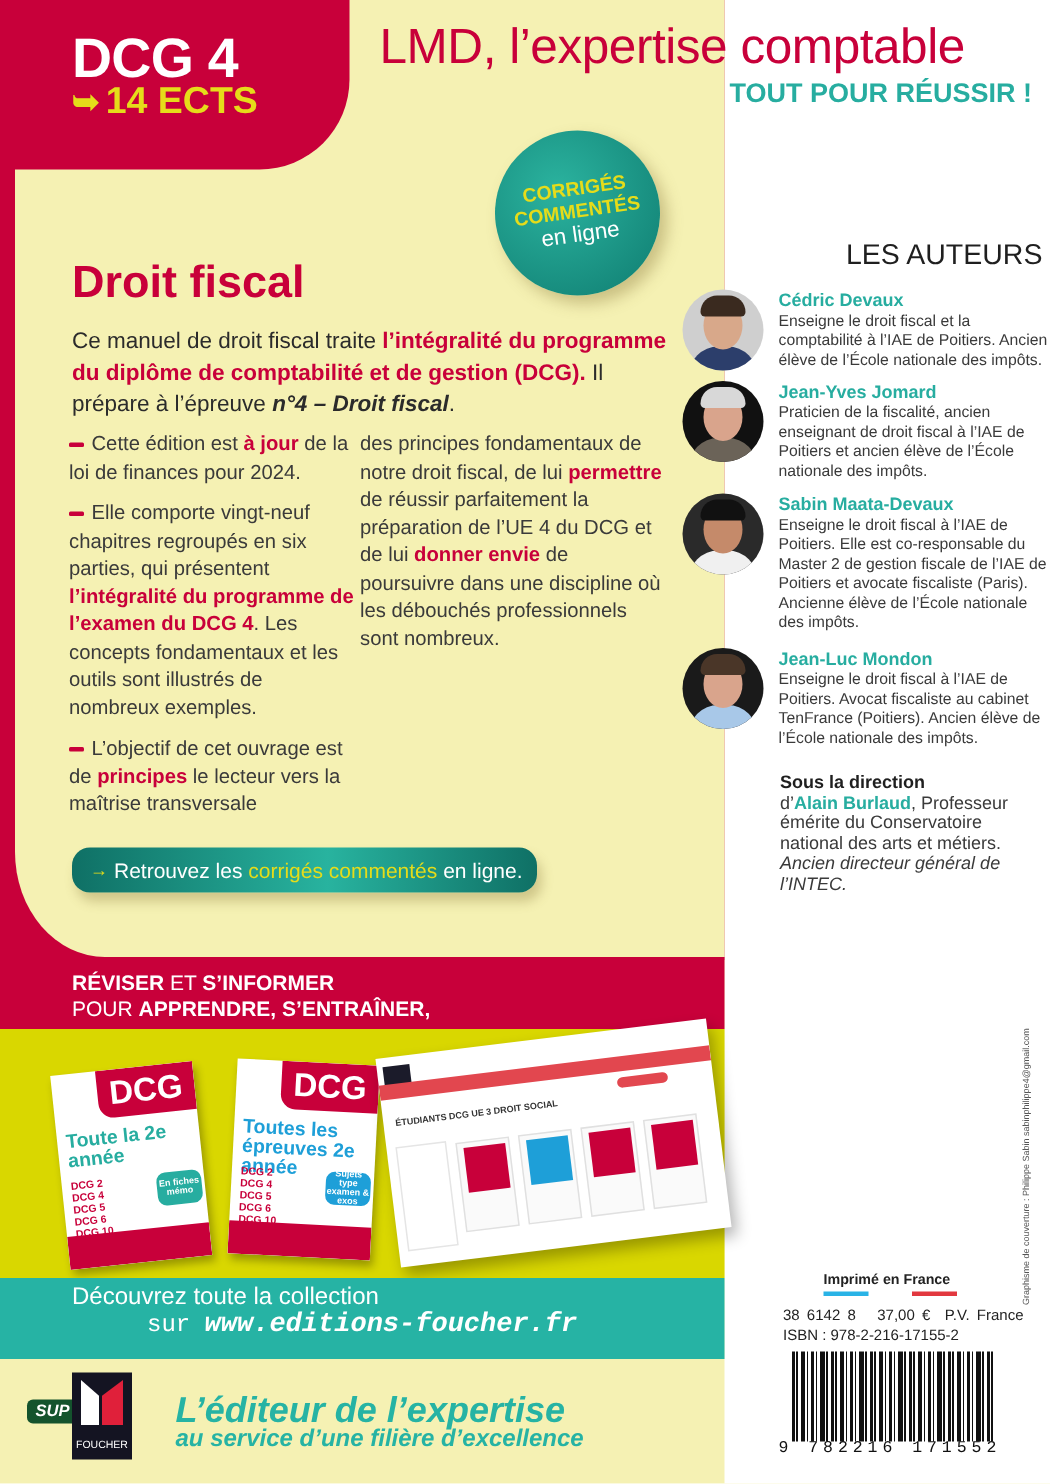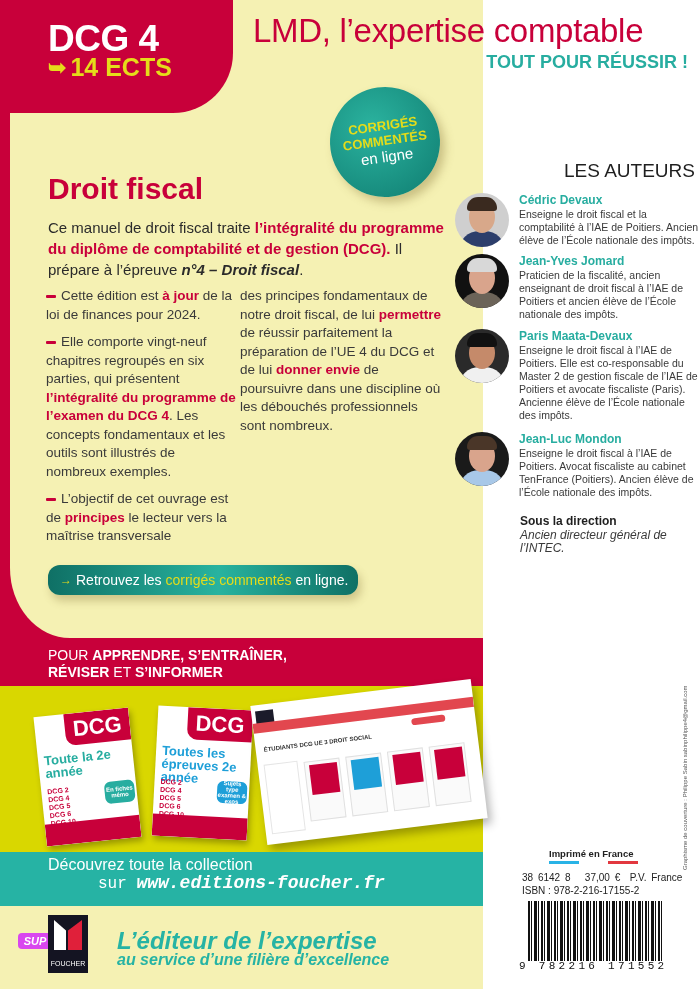--- a/index.html
+++ b/index.html
@@ -66,21 +66,21 @@
   .teal-band { position: absolute; left: 0; top: 852px; width: 483px; height: 54px; background: #26b3a4; }
   .teal-line1 { position: absolute; left: 48px; top: 856px; font-family: "Liberation Sans", sans-serif; font-size: 16px; color: #ffffff; text-align: center; }
   .teal-line2 { position: absolute; left: 98px; top: 873px; font-family: Liberation Mono, monospace; font-size: 16px; color: #ffffff; white-space: nowrap; text-align: center; }
   .teal-line2 b { font-style: italic; font-weight: 900; font-size: 18px; }
 
   .foucher-logo { position: absolute; left: 48px; top: 915px; width: 40px; height: 58px; background: #141422; }
   .foucher-mark { position: absolute; left: 6px; top: 5px; width: 28px; height: 30px; }
   .foucher-mark .m-left { position: absolute; left: 0; top: 0; width: 12px; height: 30px; background: #ffffff; clip-path: polygon(0 0, 100% 35%, 100% 100%, 0 100%); }
   .foucher-mark .m-right { position: absolute; right: 0; top: 0; width: 14px; height: 30px; background: #e0203a; clip-path: polygon(0 35%, 100% 0, 100% 100%, 0 100%); }
   .foucher-text { position: absolute; left: 0; bottom: 6px; width: 100%; text-align: center; font-family: "Liberation Sans", sans-serif; font-size: 7px; color: #ffffff; }
-  .sup-tag { position: absolute; left: 18px; top: 933px; width: 34px; height: 16px; background: #d946ef; border-radius: 4px; color: #fff; font-family: "Liberation Sans", sans-serif; font-weight: 900; font-style: italic; font-size: 11px; display: flex; align-items: center; justify-content: center; }
+  .sup-tag { position: absolute; left: 18px; top: 933px; width: 34px; height: 16px; background: #14532d; border-radius: 4px; color: #fff; font-family: "Liberation Sans", sans-serif; font-weight: 900; font-style: italic; font-size: 11px; display: flex; align-items: center; justify-content: center; }
   .slogan1 { position: absolute; left: 117px; top: 927px; font-family: "Liberation Sans", sans-serif; font-weight: 900; font-style: italic; font-size: 24px; color: #26b3a4; white-space: nowrap; }
   .slogan2 { position: absolute; left: 117px; top: 951px; font-family: "Liberation Sans", sans-serif; font-weight: 900; font-style: italic; font-size: 16px; color: #26b3a4; white-space: nowrap; }
 
   .authors-title { position: absolute; left: 520px; top: 160px; font-family: "Liberation Sans", sans-serif; font-size: 19px; color: #1f1f1f; margin-left: 44px; }
   .author { position: absolute; left: 455px; width: 240px; }
   .avatar { position: absolute; left: 0; top: 0; width: 54px; height: 54px; border-radius: 50%; overflow: hidden; }
   .avatar .face { position: absolute; left: 14px; top: 8px; width: 26px; height: 32px; border-radius: 50%; background: #d8a88a; }
   .avatar .hair { position: absolute; left: 12px; top: 4px; width: 30px; height: 14px; border-radius: 15px 15px 4px 4px; }
   .avatar .body { position: absolute; left: 4px; top: 38px; width: 46px; height: 24px; border-radius: 20px 20px 0 0; }
   .author-name { position: absolute; left: 64px; top: 0; font-family: "Liberation Sans", sans-serif; font-weight: 900; font-size: 12px; color: #27ada0; }
@@ -142,22 +142,22 @@
   <p class="bullet"><span>des principes fondamentaux de notre droit fiscal, de lui </span><span class="hl">permettre</span><span> de réussir parfaitement la préparation de l’UE 4 du DCG et de lui </span><span class="hl">donner envie</span><span> de poursuivre dans une discipline où les débouchés professionnels sont nombreux.</span></p>
 </div>
 
 <div class="online-pill">
   <span class="pill-arrow">→</span>
   <span><span>Retrouvez les </span><span class="pill-hl">corrigés commentés</span><span> en ligne.</span></span>
 </div>
 
 <div class="red-band"></div>
 <div class="band-text">
+  <div><b>RÉVISER</b><span> ET </span><b>S’INFORMER</b></div>
   <div><span>POUR </span><b>APPRENDRE, S’ENTRAÎNER,</b></div>
-  <div><b>RÉVISER</b><span> ET </span><b>S’INFORMER</b></div>
 </div>
 
 <div class="yellow-band"></div>
 
 <div class="promo-book book1">
   <div class="book-head">DCG</div>
   <div class="book-name">Toute la 2e année</div>
   <div class="book-lines">
     <div>DCG 2</div>
     <div>DCG 4</div>
@@ -239,36 +239,37 @@
   <div class="author-name">Jean-Yves Jomard</div>
   <div class="author-bio">Praticien de la fiscalité, ancien enseignant de droit fiscal à l’IAE de Poitiers et ancien élève de l’École nationale des impôts.</div>
 </div>
 
 <div class="author" style="top:329px">
   <div class="avatar" style="background:#2a2a2a">
     <div class="body" style="background:#f0f0f0"></div>
     <div class="face" style="background:#c58a6a"></div>
     <div class="hair" style="background:#111"></div>
   </div>
-  <div class="author-name">Paris Maata-Devaux</div>
+  <div class="author-name">Sabin Maata-Devaux</div>
   <div class="author-bio">Enseigne le droit fiscal à l’IAE de Poitiers. Elle est co-responsable du Master 2 de gestion fiscale de l’IAE de Poitiers et avocate fiscaliste (Paris). Ancienne élève de l’École nationale des impôts.</div>
 </div>
 
 <div class="author" style="top:432px">
   <div class="avatar" style="background:#1a1a1a">
     <div class="body" style="background:#a8c8e8"></div>
     <div class="face" style="background:#d9a48c"></div>
     <div class="hair" style="background:#4a3628"></div>
   </div>
   <div class="author-name">Jean-Luc Mondon</div>
   <div class="author-bio">Enseigne le droit fiscal à l’IAE de Poitiers. Avocat fiscaliste au cabinet TenFrance (Poitiers). Ancien élève de l’École nationale des impôts.</div>
 </div>
 
 <div class="direction">
   <div class="direction-head">Sous la direction</div>
+  <div><span>d’</span><span class="director-name">Alain Burlaud</span><span>, Professeur émérite du Conservatoire national des arts et métiers.</span></div>
   <div class="direction-italic">Ancien directeur général de l’INTEC.</div>
 </div>
 
 <div class="credit">Graphisme de couverture : Philippe Sabin sabinphilippe4@gmail.com</div>
 
 <div class="printed">Imprimé en France</div>
 <div class="flag-blue"></div>
 <div class="flag-red"></div>
 <div class="price-line"><span>38 6142 8</span>&nbsp;&nbsp;&nbsp;<span>37,00 €</span>&nbsp;&nbsp;<span>P.V. France</span></div>
 <div class="isbn-line">ISBN : 978-2-216-17155-2</div>

